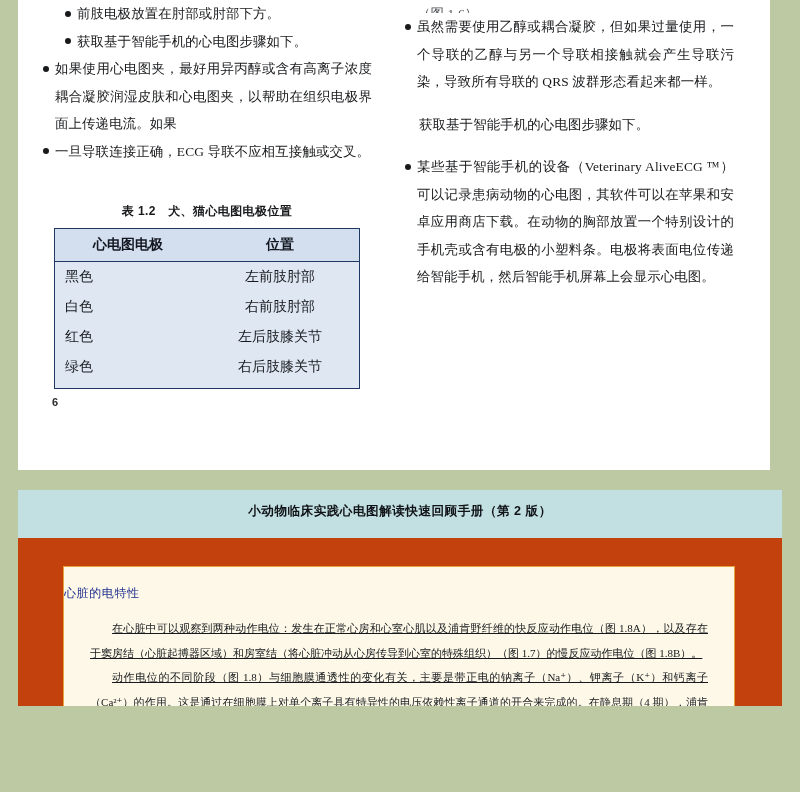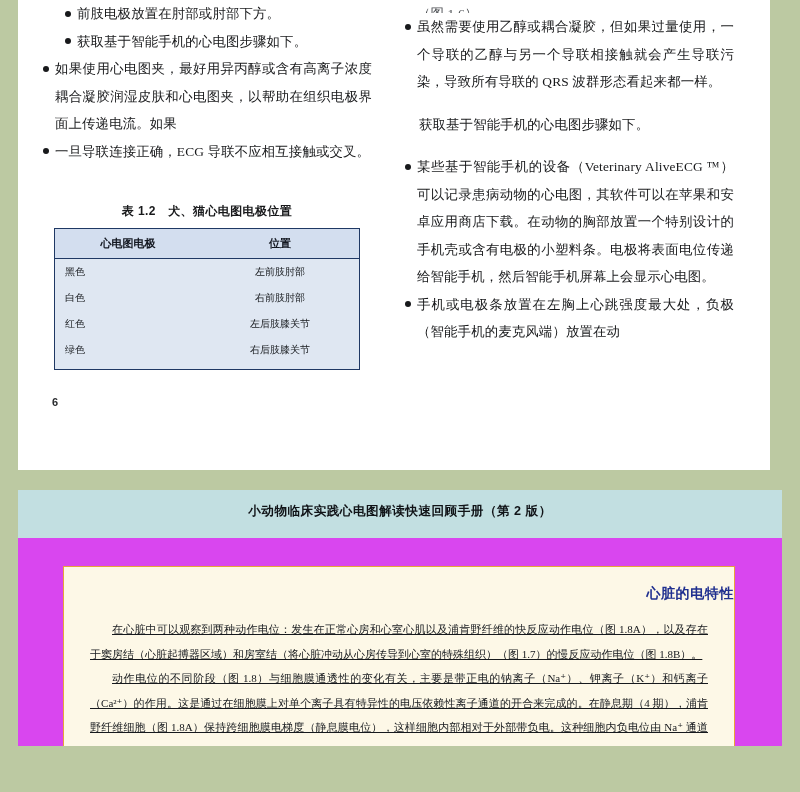--- a/index.html
+++ b/index.html
@@ -110,29 +110,29 @@
     width: 306px;
     margin: 0 auto;
     border-collapse: collapse;
     border: 1.6px solid #1f3864;
     background: #dfe7f2;
     table-layout: fixed;
   }
   table.ecg-table th {
     background: #d3deef;
     border-bottom: 1.6px solid #1f3864;
-    font-size: 11px;
+    font-size: 14px;
     font-weight: bold;
     color: #131720;
     padding: 7px 0 7px 0;
     text-align: center;
     font-family: "Liberation Sans", "DejaVu Sans", sans-serif;
   }
   table.ecg-table td {
-    font-size: 10px;
+    font-size: 14px;
     color: #16191d;
     padding: 6px 0 6px 0;
     border: none;
     font-family: "Liberation Sans", "DejaVu Sans", sans-serif;
   }
   table.ecg-table td.c1 { padding-left: 10px; text-align: left; }
   table.ecg-table td.c2 { text-align: center; }
   table.ecg-table th.h1 { width: 48%; }
   table.ecg-table th.h2 { width: 52%; }
   table.ecg-table tr:last-child td { padding-bottom: 12px; }
@@ -146,22 +146,22 @@
     color: #2a2c2f;
     font-family: "Liberation Sans", "DejaVu Sans", sans-serif;
   }
 
   
   .page-two {
     position: absolute;
     left: 18px;
     top: 490px;
     width: 764px;
-    height: 256px;
-    background: #d946ef;
+    height: 216px;
+    background: #c2410c;
     overflow: hidden;
   }
   .runhead {
     position: absolute;
     left: 0;
     top: 0;
     width: 764px;
     height: 48px;
     background: #c2dfe1;
   }
@@ -185,23 +185,23 @@
     width: 672px;
     height: 226px;
     background: #fdf8e7;
     border: 1.6px solid #e7a23c;
     border-bottom: none;
     box-sizing: border-box;
     overflow: hidden;
   }
   .callout-title {
     margin: 18px 0 0 0;
-    text-align: right;
-    font-size: 14px;
-    font-weight: bold;
+    text-align: left;
+    font-size: 12px;
+    font-weight: normal;
     color: #1f2f8f;
     letter-spacing: 0.6px;
     font-family: "Liberation Sans", "DejaVu Sans", sans-serif;
   }
   .callout-body {
     margin: 14px 26px 0 26px;
     font-size: 11px;
     line-height: 24.6px;
     color: #16191d;
     text-align: justify;
@@ -260,21 +260,20 @@
         <p class="bullet indent-1">获取基于智能手机的心电图步骤如下。</p>
         <p class="bullet">如果使用心电图夹，最好用异丙醇或含有高离子浓度耦合凝胶润湿皮肤和心电图夹，以帮助在组织电极界面上传递电流。如果</p>
         <p class="bullet">一旦导联连接正确，ECG 导联不应相互接触或交叉。</p>
       </div>
 
       <div class="col col-right blk">
         <p class="cutline">（图 1.6）。</p>
         <p class="bullet">虽然需要使用乙醇或耦合凝胶，但如果过量使用，一个导联的乙醇与另一个导联相接触就会产生导联污染，导致所有导联的 QRS 波群形态看起来都一样。</p>
         <p class="plainpara">获取基于智能手机的心电图步骤如下。</p>
         <p class="bullet">某些基于智能手机的设备（Veterinary AliveECG ™）可以记录患病动物的心电图，其软件可以在苹果和安卓应用商店下载。在动物的胸部放置一个特别设计的手机壳或含有电极的小塑料条。电极将表面电位传递给智能手机，然后智能手机屏幕上会显示心电图。</p>
-        <p class="bullet">手机或电极条放置在左胸上心跳强度最大处，负极（智能手机的麦克风端）放置在动</p>
       </div>
 
     </div>
 
     <div class="table-wrap">
       <div class="table-caption">表 1.2　犬、猫心电图电极位置</div>
       <table class="ecg-table">
         <thead>
           <tr>
             <th class="h1">心电图电极</th>

